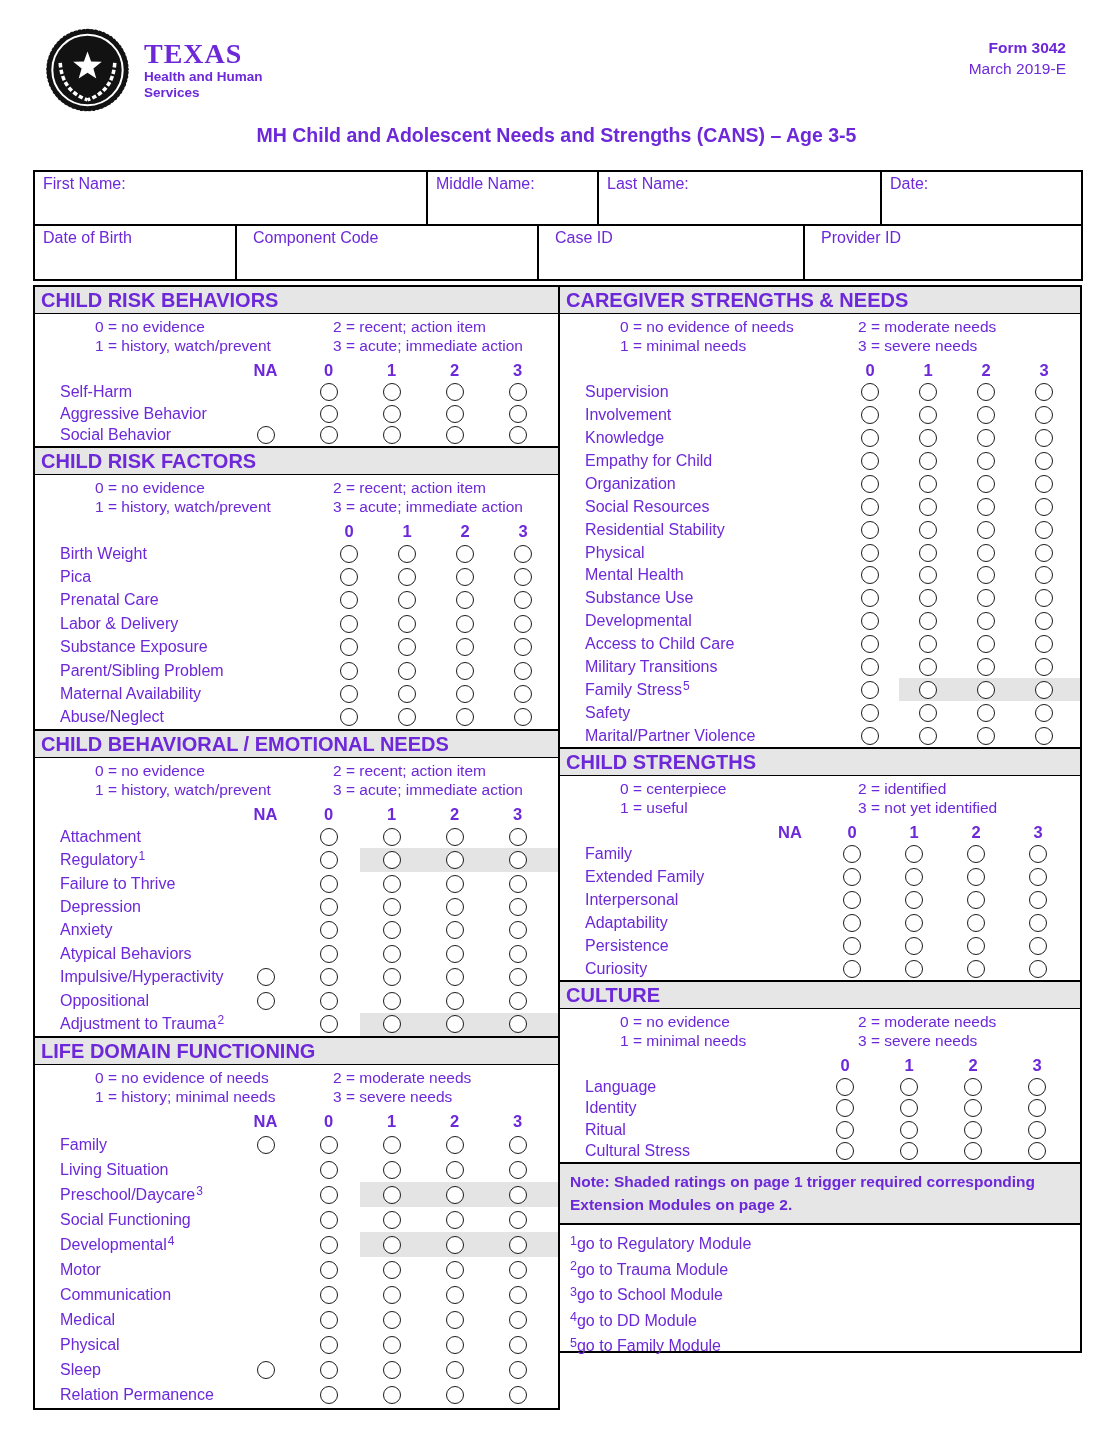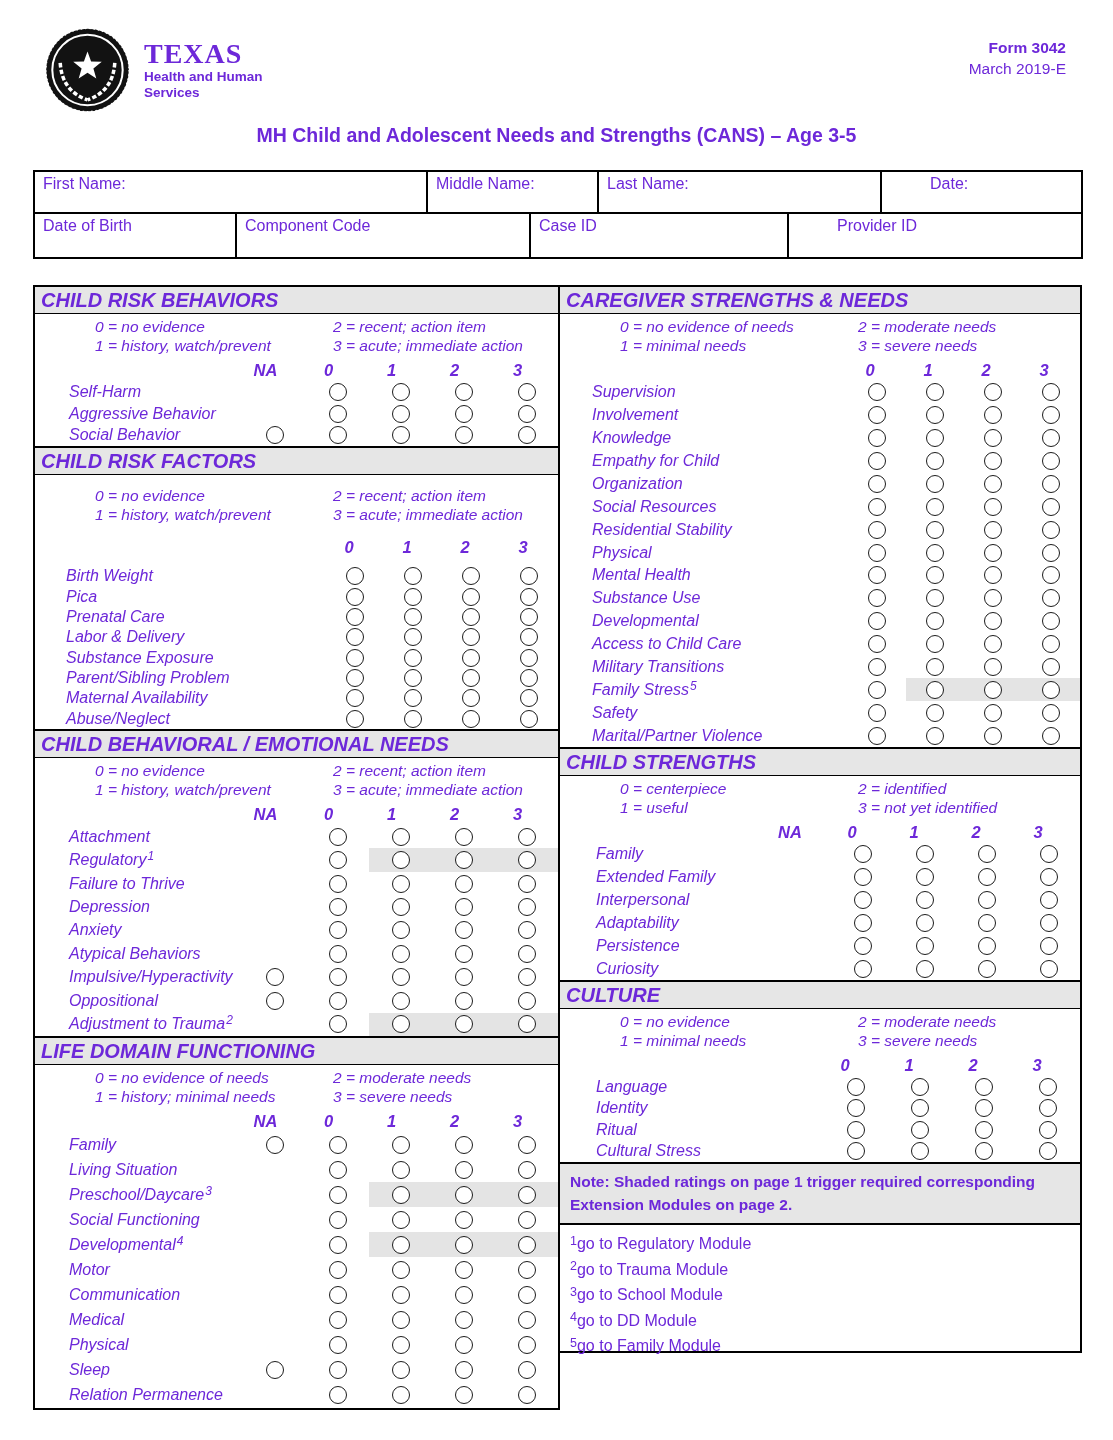--- a/index.html
+++ b/index.html
@@ -13,52 +13,52 @@
   .logo-text .agency{font-size:13.5px;font-weight:bold;line-height:16px;}
   .formmeta{position:absolute;top:37px;right:47px;text-align:right;font-size:15.5px;line-height:21px;}
   .formmeta .fnum{font-weight:bold;}
   .title{position:absolute;top:124px;left:0;width:100%;text-align:center;
          font-size:19.5px;font-weight:bold;}
 
   
   .idrow{position:absolute;left:33px;width:1050px;display:grid;border:2px solid #000;
          box-sizing:border-box;background:#fff;}
   #id-row1{top:170px;height:56px;grid-template-columns:393px 171px 283px 1fr;}
-  #id-row2{top:212px;height:47px;grid-template-columns:202px 294px 258px 1fr;}
+  #id-row2{top:224px;height:57px;grid-template-columns:202px 294px 258px 1fr;gap:8px;}
   .idcell{border-right:2px solid #000;padding:3px 0 0 8px;font-size:16px;box-sizing:border-box;}
-  .idcell:last-child{border-right:none;margin-left:40px;}
+  .idcell:last-child{border-right:none;}
 
   
   #col-left{position:absolute;left:33px;top:285px;width:527px;}
   #col-right{position:absolute;left:558px;top:285px;width:524px;}
 
   .section{box-sizing:border-box;border:2px solid #000;background:#fff;
-           display:flex;flex-direction:column;font-style:italic;}
+           display:flex;flex-direction:column;}
   .section + .section{margin-top:-2px;}
   .sec-child-risk-behaviors{height:163px;}
-  .sec-child-risk-factors{height:285px;gap:8px;}
+  .sec-child-risk-factors{height:285px;}
   .sec-child-behavioral-emotional-needs{height:309px;}
   .sec-life-domain-functioning{height:374px;}
   .sec-caregiver-strengths-needs{height:464px;}
   .sec-child-strengths{height:235px;}
   .sec-culture{height:184px;}
 
   .band{flex:none;height:27px;background:#e6e6e6;border-bottom:1.5px solid #000;
         font-weight:bold;font-size:20px;line-height:26px;padding-left:6px;
         box-sizing:border-box;white-space:nowrap;}
   .legend{flex:none;height:41px;display:flex;padding:3px 0 0 25px;box-sizing:border-box;
           font-size:15.5px;}
   .legend .lcol1{width:238px;margin-left:35px;}
   .legend .lcol2{flex:1;}
   .lline{line-height:19px;white-space:nowrap;}
 
   .row{display:flex;align-items:stretch;}
   .colhdr{flex:none;height:26px;font-weight:bold;font-size:16.5px;}
   .colhdr .cell{align-items:flex-end;padding-bottom:1px;box-sizing:border-box;}
-  .rows{flex:1 1 auto;display:flex;flex-direction:column;align-items:flex-end;}
+  .rows{flex:1 1 auto;display:flex;flex-direction:column;}
   .rating-row{flex:1 1 0;font-size:16px;}
   .rlabel{display:flex;align-items:center;padding-left:25px;box-sizing:border-box;
           white-space:nowrap;}
   .cell{display:flex;align-items:center;justify-content:center;}
   .fill{flex:1 1 auto;}
   .shaded{background:#e4e4e4;}
 
   .grid-naL .rlabel{width:199px;} .grid-naL .cell{width:63px;}
   .grid-4L  .rlabel{width:285px;} .grid-4L  .cell{width:58px;}
   .grid-4R  .rlabel{width:281px;} .grid-4R  .cell{width:58px;}

